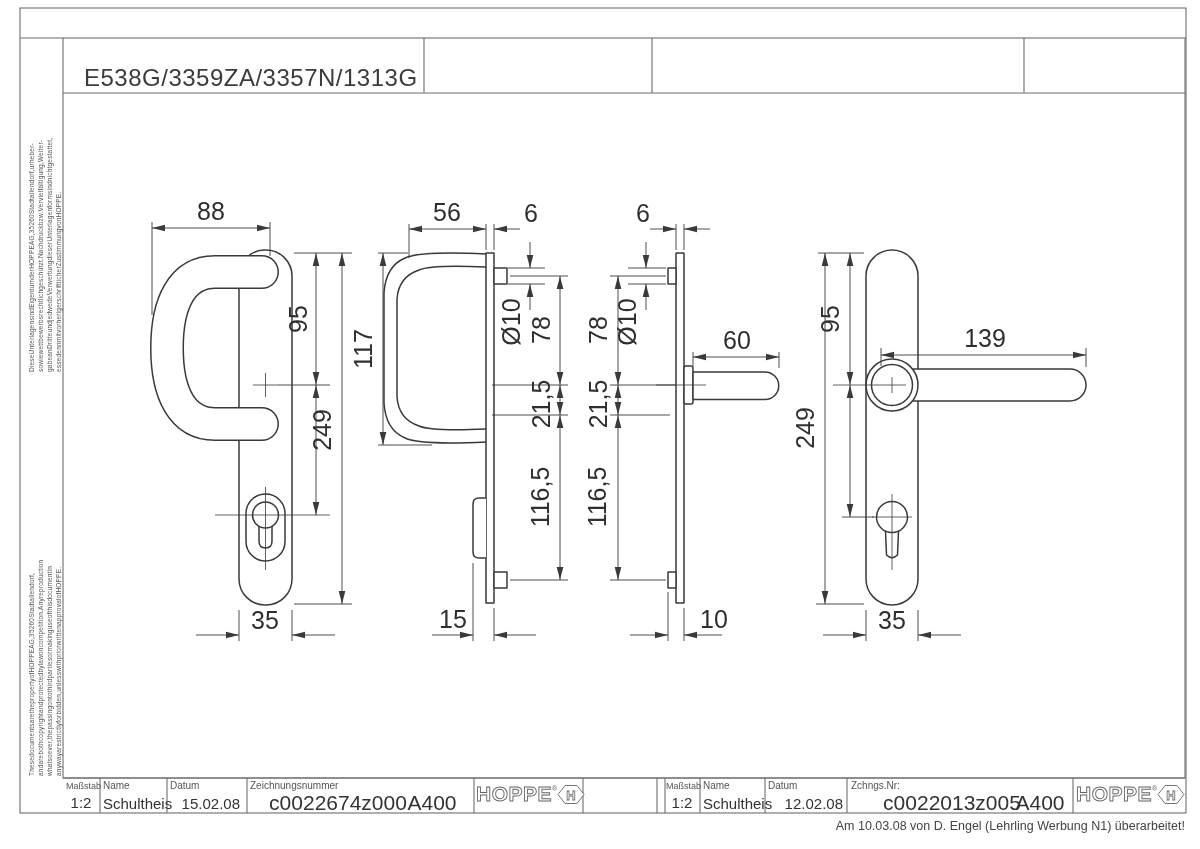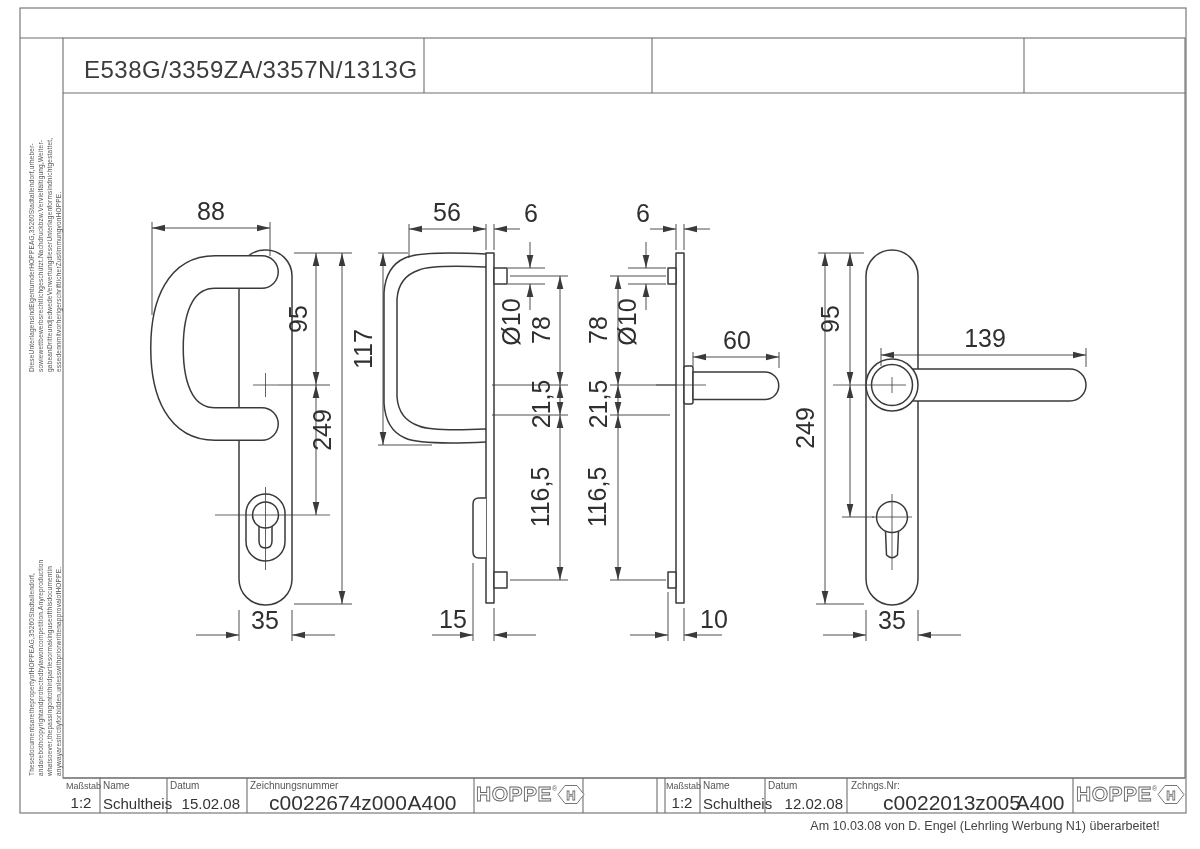--- a/index.html
+++ b/index.html
@@ -14,23 +14,23 @@
   .dt{font-family:"Liberation Sans",sans-serif;font-size:25px;fill:#2f2f2f;}
   .tb-label{font-family:"Liberation Sans",sans-serif;font-size:10px;fill:#555;}
   .tb-label-s{font-family:"Liberation Sans",sans-serif;font-size:9px;fill:#555;}
   .tb-val{font-family:"Liberation Sans",sans-serif;font-size:15px;fill:#333;}
   .tb-num{font-family:"Liberation Sans",sans-serif;font-size:21px;fill:#333;}
   .logo-txt{font-family:"Liberation Sans",sans-serif;font-weight:bold;font-size:21px;
             fill:#ffffff;stroke:#666;stroke-width:0.9;letter-spacing:0.5px;}
   .logo-h{font-family:"Liberation Sans",sans-serif;font-weight:bold;font-size:13px;
           fill:#ffffff;stroke:#666;stroke-width:0.8;}
   .logo-r{font-family:"Liberation Sans",sans-serif;font-size:7px;fill:#666;}
-  .page-title{position:absolute;left:84px;top:56px;font-size:24px;color:#3c3c3c;
+  .page-title{position:absolute;left:84px;top:64px;font-size:24px;color:#3c3c3c;
               letter-spacing:0.5px;white-space:nowrap;}
-  .rev-note{position:absolute;left:785px;top:819px;width:400px;text-align:center;
+  .rev-note{position:absolute;left:785px;top:819px;width:400px;text-align:right;
             font-size:12.5px;color:#444;white-space:nowrap;}
   .copy{position:absolute;transform-origin:0 0;transform:rotate(-90deg);
         font-size:6.5px;line-height:9px;color:#555;white-space:nowrap;letter-spacing:0.2px;}
   .copy-de{left:27px;top:372px;}
   .copy-en{left:27px;top:776px;}
 </style>
 </head>
 <body>
 
 <div class="sheet">

